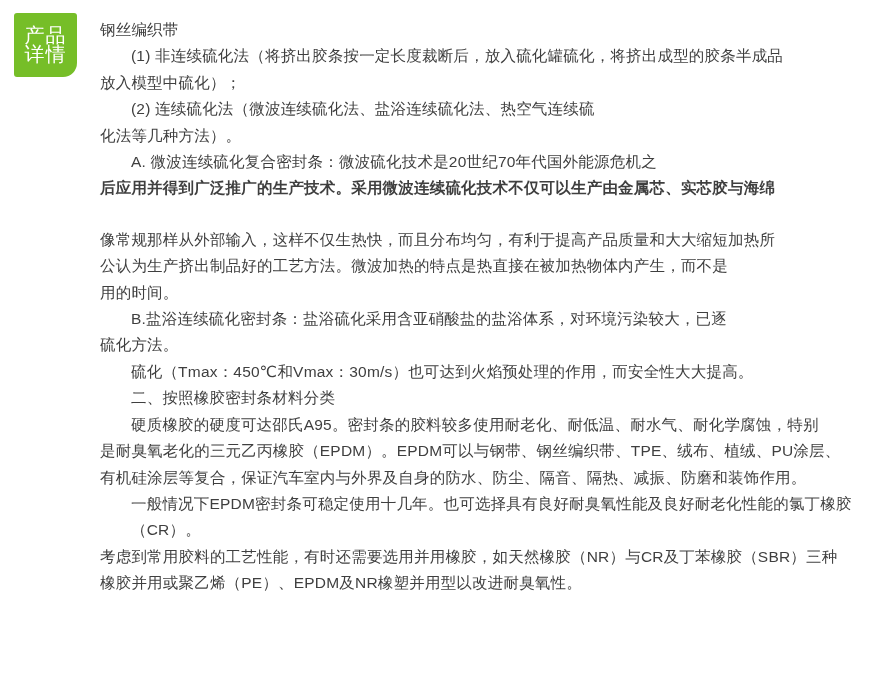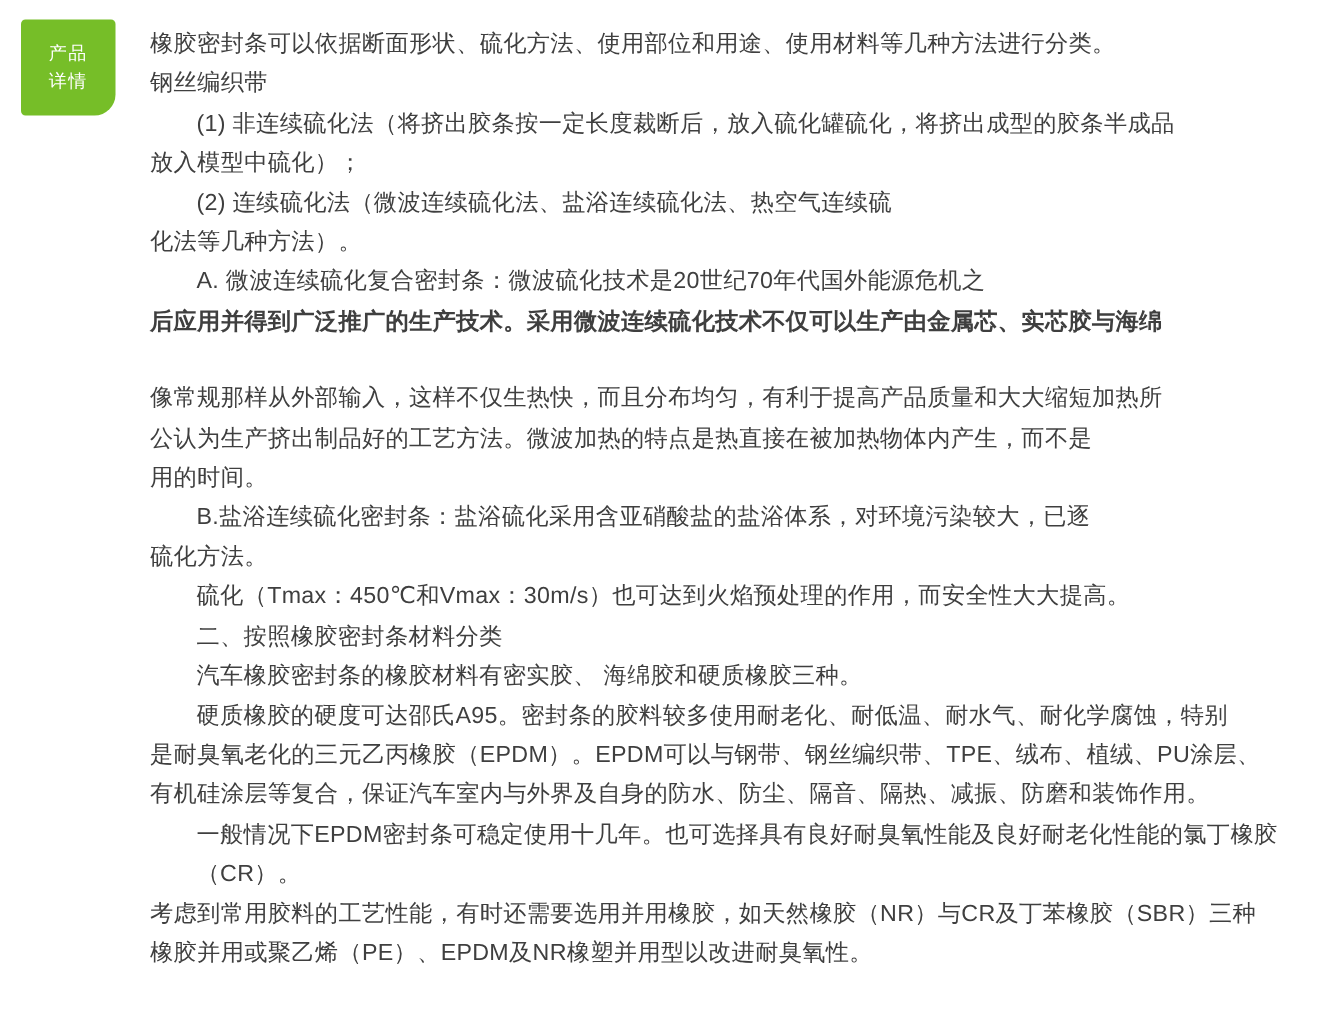--- a/index.html
+++ b/index.html
@@ -18,21 +18,21 @@
     position: absolute;
     left: 14px;
     top: 13px;
     width: 63px;
     height: 64px;
     border-radius: 3px 3px 14px 3px;
     display: flex;
     flex-direction: column;
     align-items: center;
     justify-content: center;
-    font-size: 12px;
+    font-size: 20px;
     line-height: 19px;
     letter-spacing: 1px;
     user-select: none;
   }
   .content {
     position: absolute;
     left: 100px;
     top: 17px;
     width: 788px;
     font-size: 15.5px;
@@ -54,36 +54,34 @@
 </head>
 <body>
 
 <div class="badge" style="background: rgb(118, 190, 40); color: rgb(255, 255, 255);">
   <span>产品</span>
   <span>详情</span>
 </div>
 
 <div class="content" style="color: rgb(63, 63, 63);">
   <div>
-      <div class="line">橡胶密封条可以依据断面形状、硫化方法、使用部位和用途、使用材料等几种方法进行分类。</div>
       <div class="line">钢丝编织带</div>
       <div class="line indent">(1) 非连续硫化法（将挤出胶条按一定长度裁断后，放入硫化罐硫化，将挤出成型的胶条半成品</div>
       <div class="line">放入模型中硫化）；</div>
       <div class="line indent">(2) 连续硫化法（微波连续硫化法、盐浴连续硫化法、热空气连续硫</div>
       <div class="line">化法等几种方法）。</div>
       <div class="line indent">A. 微波连续硫化复合密封条：微波硫化技术是20世纪70年代国外能源危机之</div>
       <div class="line gap-after">后应用并得到广泛推广的生产技术。采用微波连续硫化技术不仅可以生产由金属芯、实芯胶与海绵</div>
       <div class="line">像常规那样从外部输入，这样不仅生热快，而且分布均匀，有利于提高产品质量和大大缩短加热所</div>
       <div class="line">公认为生产挤出制品好的工艺方法。微波加热的特点是热直接在被加热物体内产生，而不是</div>
       <div class="line">用的时间。</div>
       <div class="line indent">B.盐浴连续硫化密封条：盐浴硫化采用含亚硝酸盐的盐浴体系，对环境污染较大，已逐</div>
       <div class="line">硫化方法。</div>
       <div class="line indent">硫化（Tmax：450℃和Vmax：30m/s）也可达到火焰预处理的作用，而安全性大大提高。</div>
       <div class="line indent">二、按照橡胶密封条材料分类</div>
-      <div class="line indent">汽车橡胶密封条的橡胶材料有密实胶、 海绵胶和硬质橡胶三种。</div>
       <div class="line indent">硬质橡胶的硬度可达邵氏A95。密封条的胶料较多使用耐老化、耐低温、耐水气、耐化学腐蚀，特别</div>
       <div class="line">是耐臭氧老化的三元乙丙橡胶（EPDM）。EPDM可以与钢带、钢丝编织带、TPE、绒布、植绒、PU涂层、</div>
       <div class="line">有机硅涂层等复合，保证汽车室内与外界及自身的防水、防尘、隔音、隔热、减振、防磨和装饰作用。</div>
       <div class="line indent">一般情况下EPDM密封条可稳定使用十几年。也可选择具有良好耐臭氧性能及良好耐老化性能的氯丁橡胶（CR）。</div>
       <div class="line">考虑到常用胶料的工艺性能，有时还需要选用并用橡胶，如天然橡胶（NR）与CR及丁苯橡胶（SBR）三种</div>
       <div class="line">橡胶并用或聚乙烯（PE）、EPDM及NR橡塑并用型以改进耐臭氧性。</div>
     </div>
 </div>
 
 </body></html>

